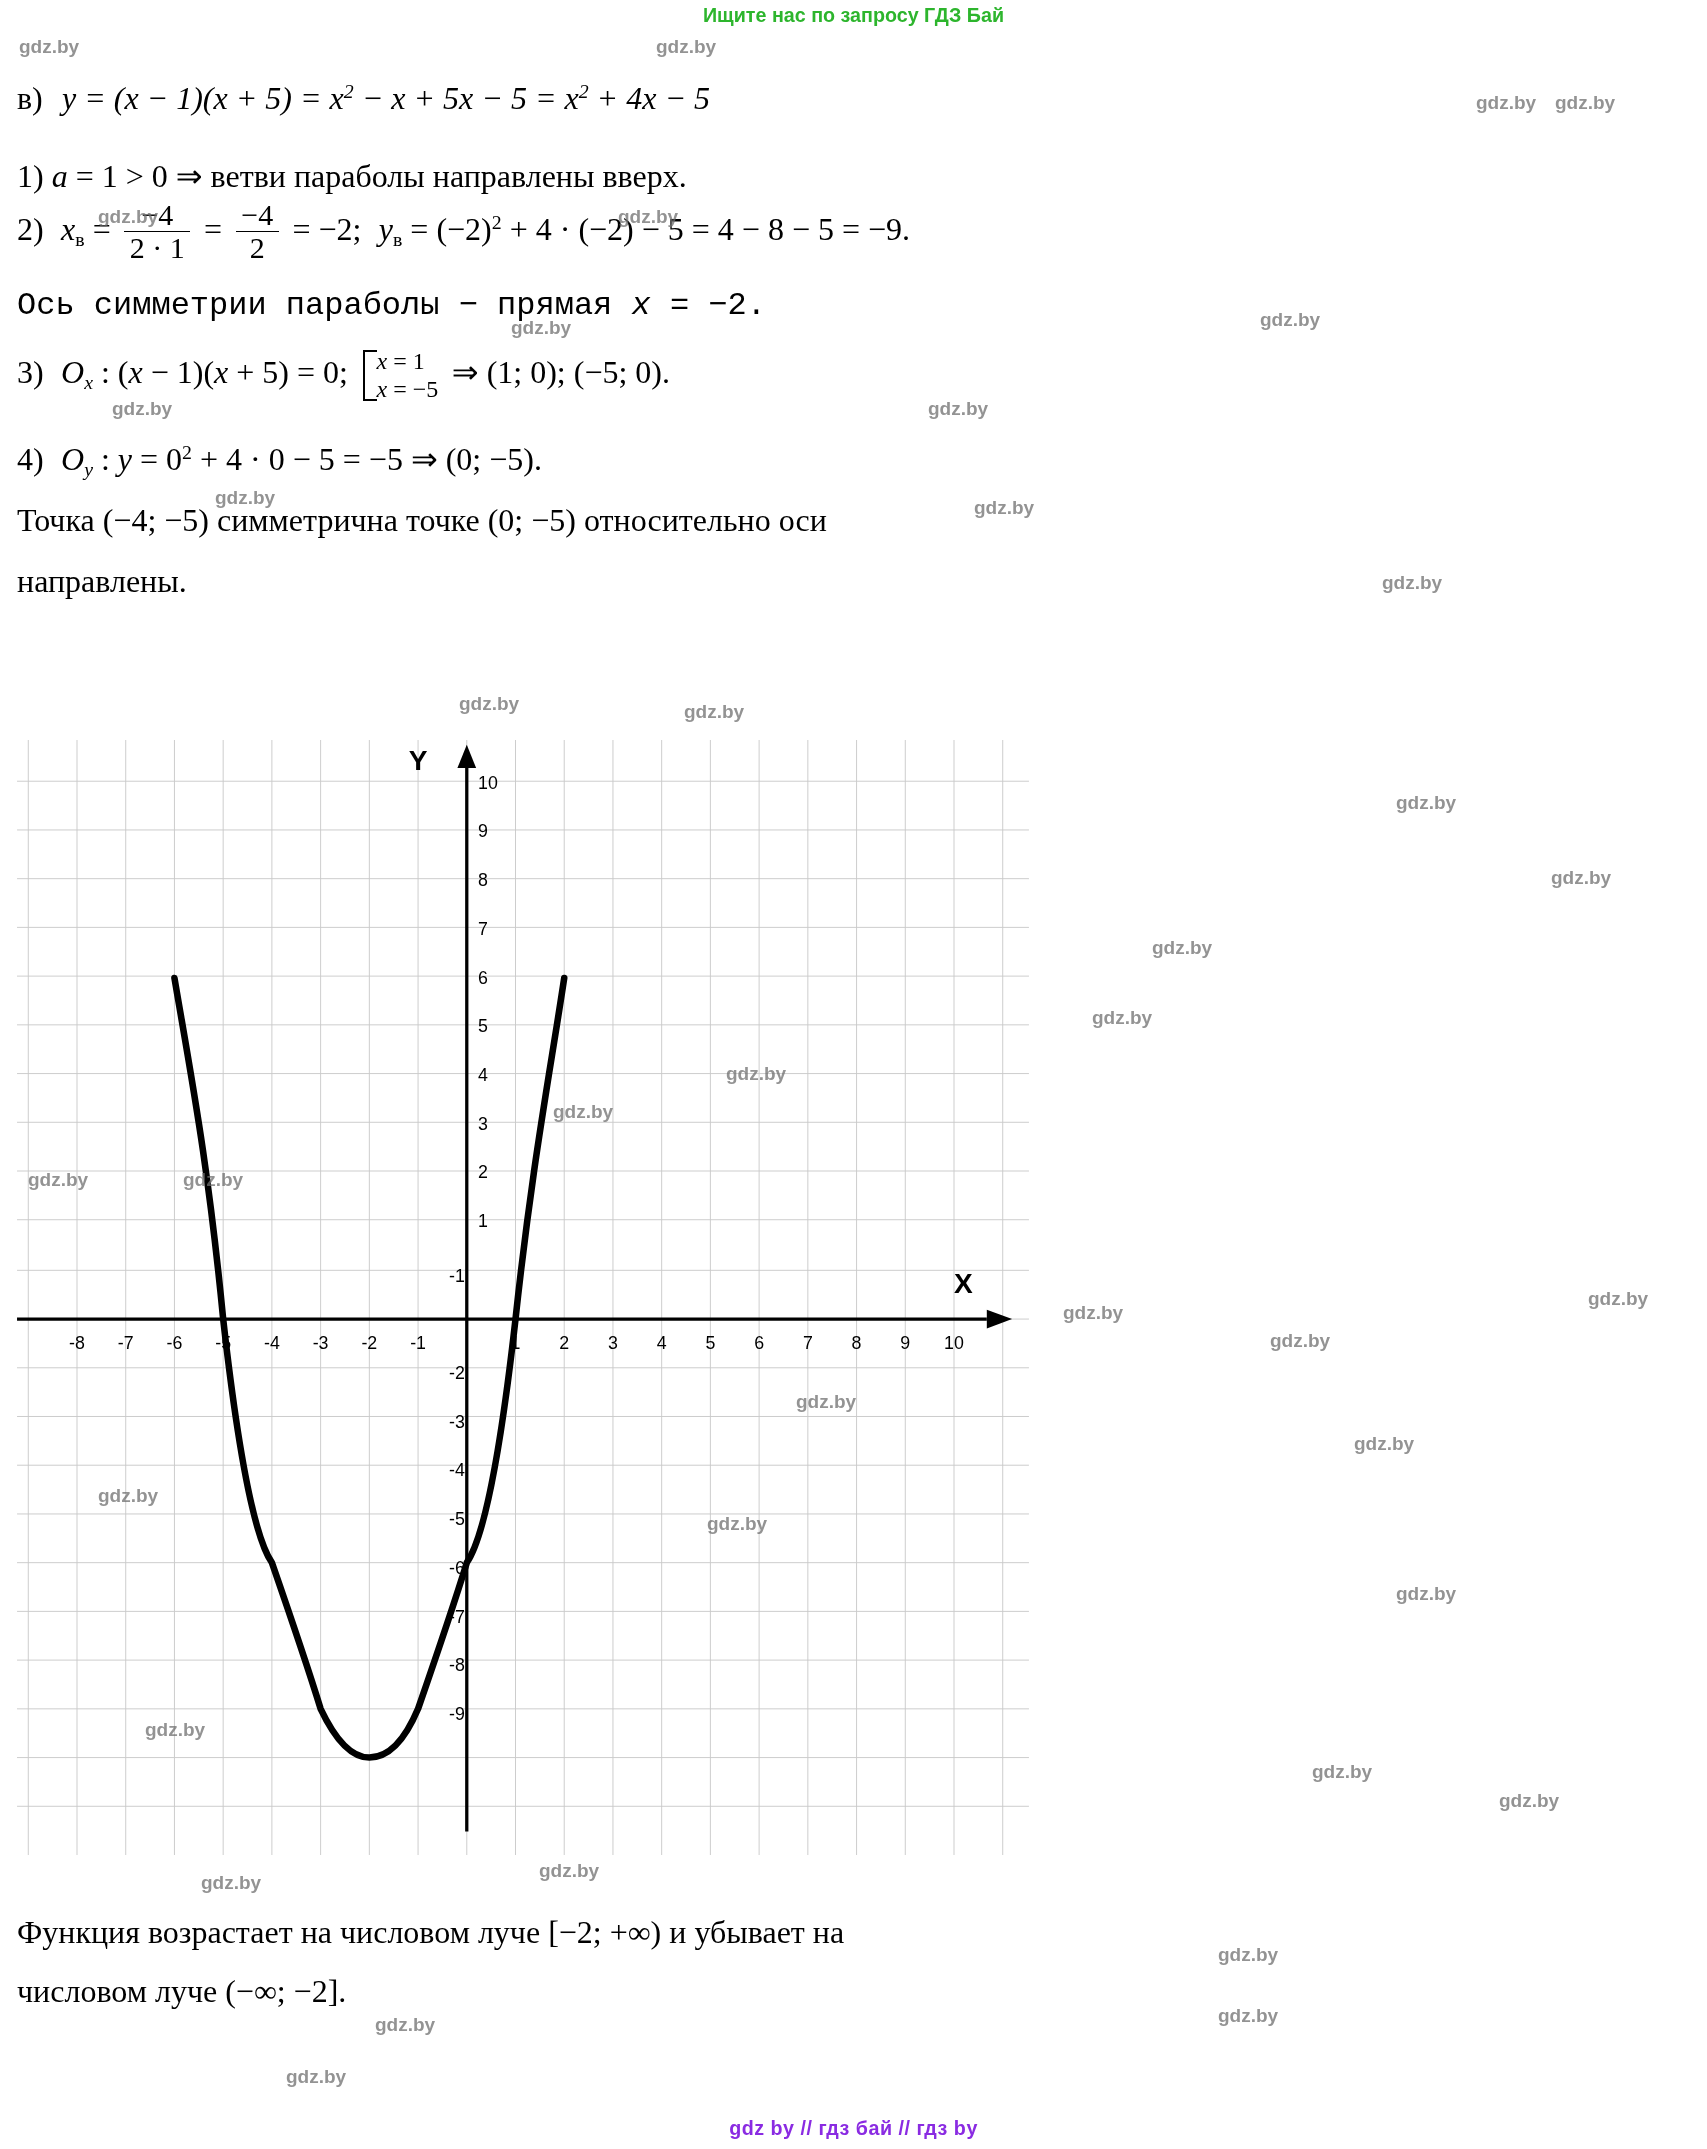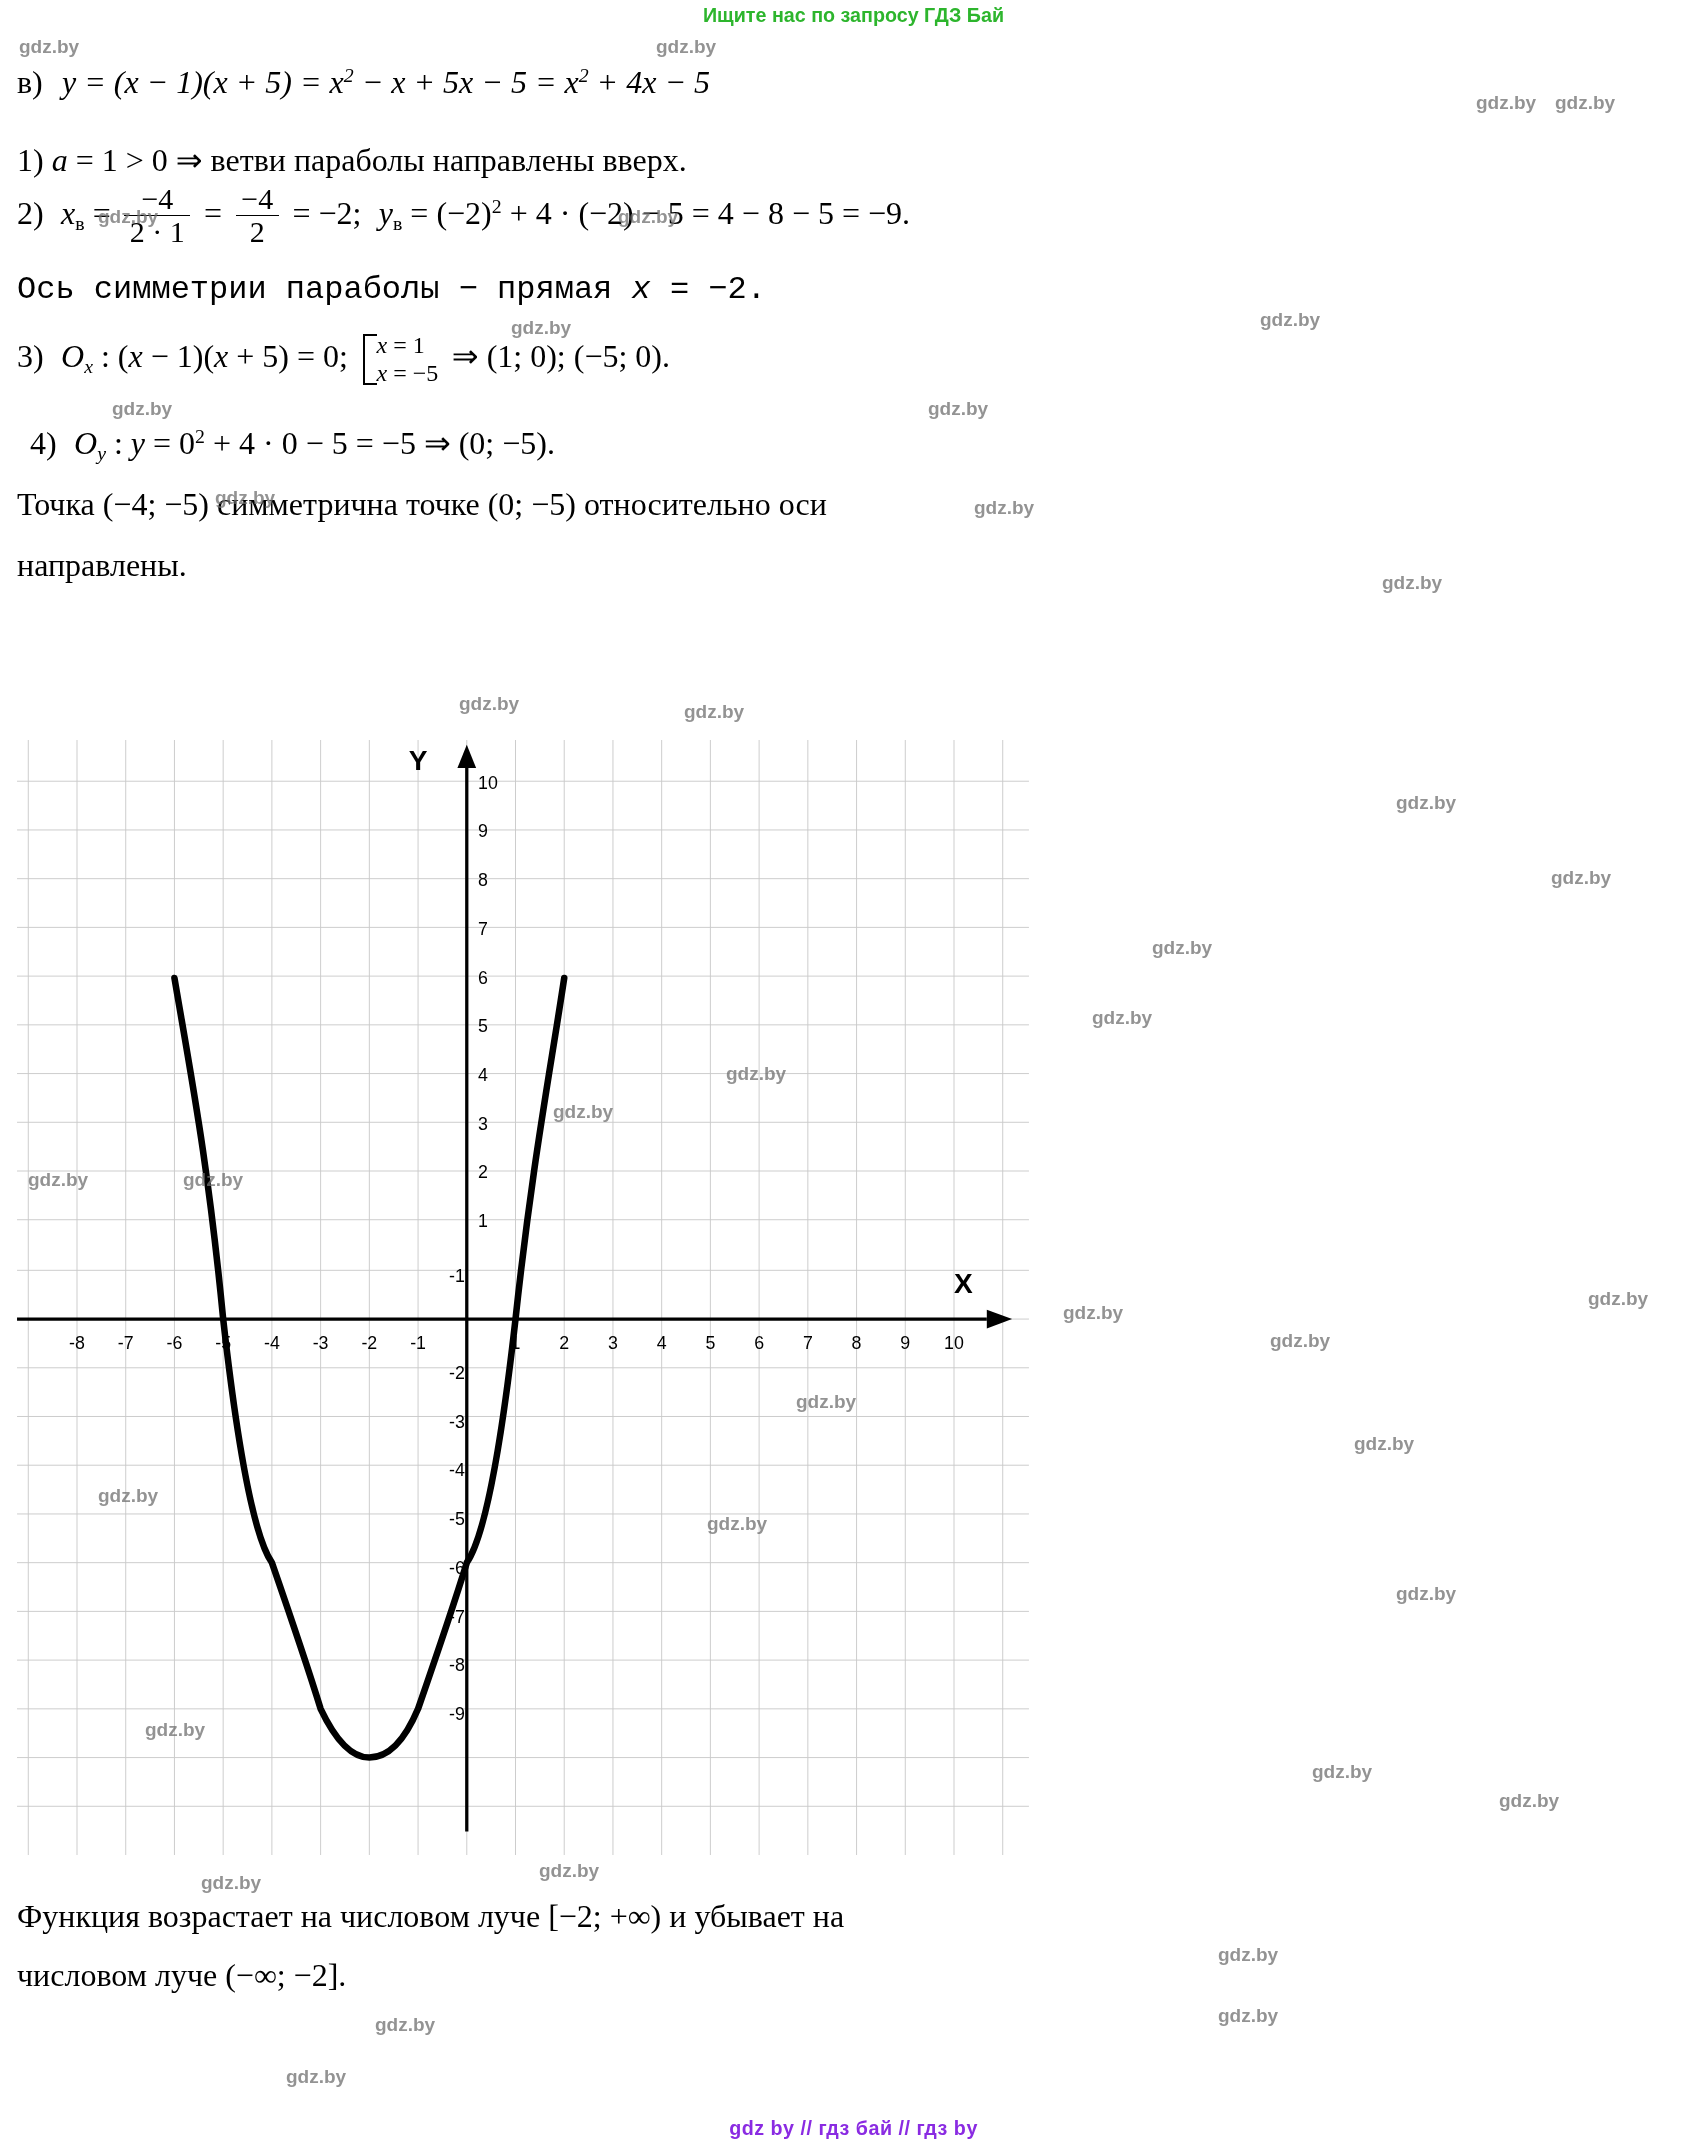--- a/index.html
+++ b/index.html
@@ -52,20 +52,21 @@
     left: 0;
     top: 37px;
     width: 1707px;
   }
   .line {
     position: absolute;
     white-space: nowrap;
     font-family: "Liberation Serif", serif;
     font-size: 32px;
     line-height: 1.2;
+    margin-top: 16px;
   }
   .mi { font-style: italic; }
   .frac {
     display: inline-block;
     vertical-align: middle;
     text-align: center;
     line-height: 1.05;
     font-size: 30px;
     margin: 0 5.6px;
     position: relative;
@@ -150,21 +151,21 @@
     <span>3)</span>
     <span class="mi" style="margin-left:9.4px;">O<span class="sub" style="font-style:italic;">x</span></span>
     <span>: (<span style="font-style:italic;">x</span> − 1)(<span style="font-style:italic;">x</span> + 5) = 0;</span>
     <span class="cases">
       <span class="row"><span style="font-style:italic;">x</span> = 1</span>
       <span class="row"><span style="font-style:italic;">x</span> = −5</span>
     </span>
     <span>⇒ (1; 0); (−5; 0).</span>
   </div>
 
-  <div class="line" style="left:30px; top:387px;">
+  <div class="line" style="left:17px; top:387px;">
     <span>4)</span>
     <span class="mi" style="margin-left:9.4px;">O<span class="sub" style="font-style:italic;">y</span></span>
     <span>: <span style="font-style:italic;">y</span> = 0<span class="sup">2</span> + 4 · 0 − 5 = −5 ⇒ (0; −5).</span>
   </div>
 
   <div class="line" style="left:17px; top:448px;">Точка (−4; −5) симметрична точке (0; −5) относительно оси</div>
   <div class="line" style="left:17px; top:509px;">направлены.</div>
 
   <div class="line" style="left:17px; top:1860px;">Функция возрастает на числовом луче [−2; +∞) и убывает на</div>
   <div class="line" style="left:17px; top:1919px;">числовом луче (−∞; −2].</div>

